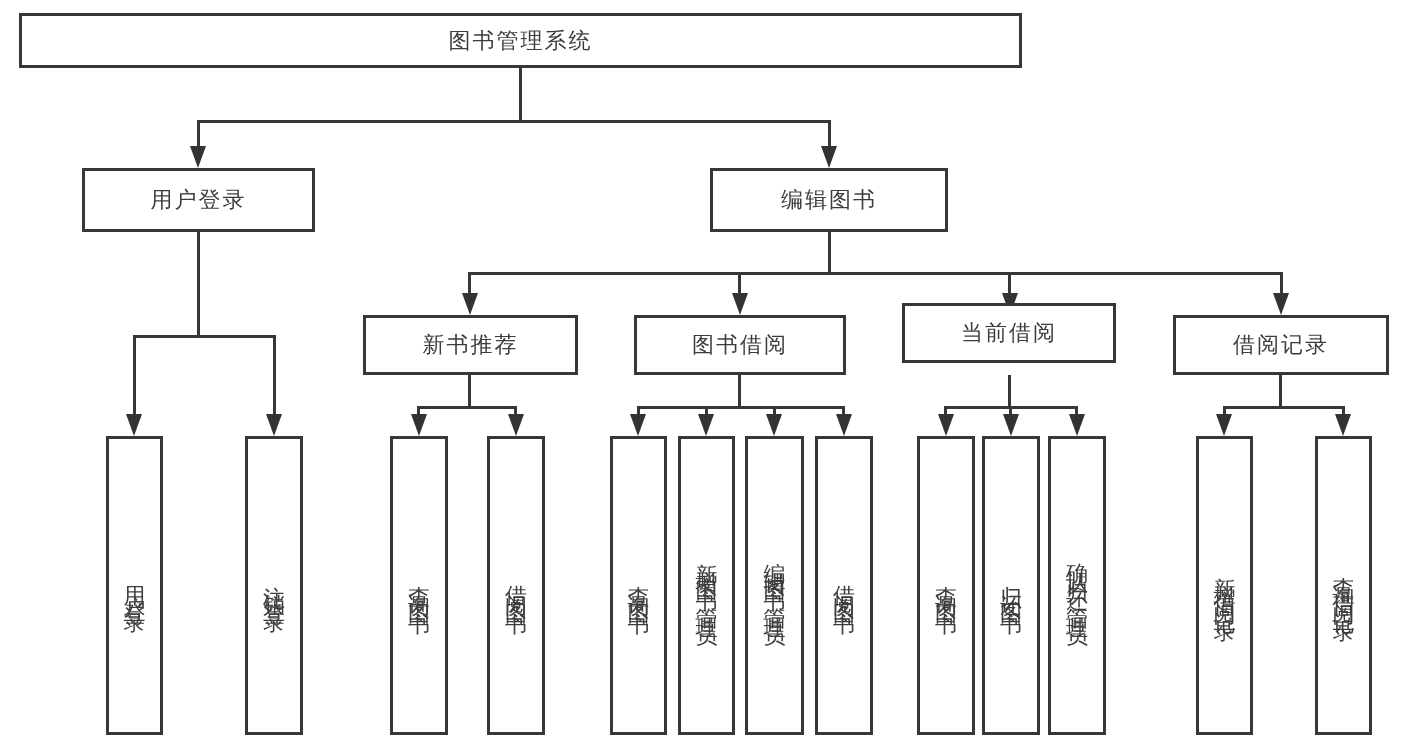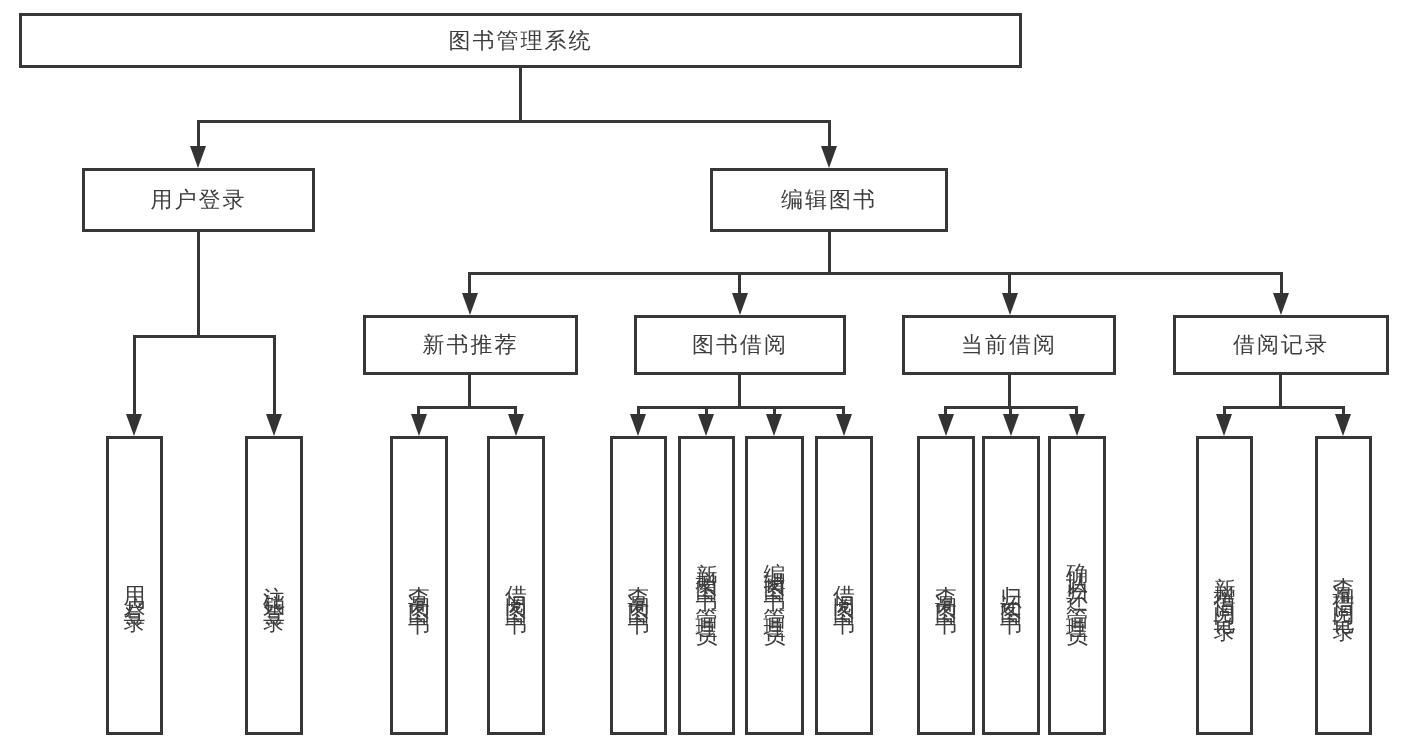--- a/index.html
+++ b/index.html
@@ -47,21 +47,21 @@
   </div>
 
   <div class="box h" style="left:363px; top:315px; width:215px; height:60px;">
     <span>新书推荐</span>
   </div>
 
   <div class="box h" style="left:634px; top:315px; width:212px; height:60px;">
     <span>图书借阅</span>
   </div>
 
-  <div class="box h" style="left:902px; top:315px; width:214px; height:60px;">
+  <div class="box h" style="left:902px; top:303px; width:214px; height:60px;">
     <span>当前借阅</span>
   </div>
 
   <div class="box h" style="left:1173px; top:315px; width:216px; height:60px;">
     <span>借阅记录</span>
   </div>
 
   <div class="box v" style="left:106px; top:436px; width:57px; height:299px;">
     <span>用户登录</span>
   </div>

